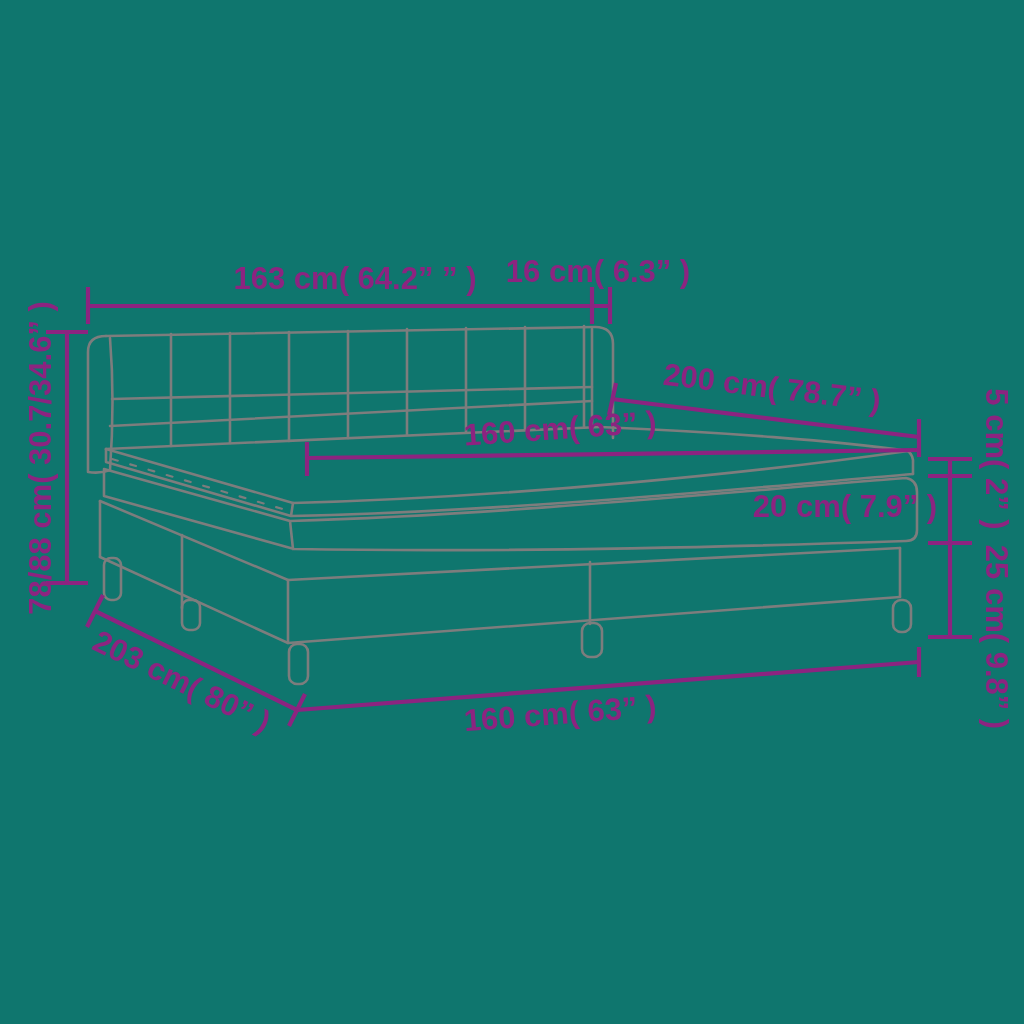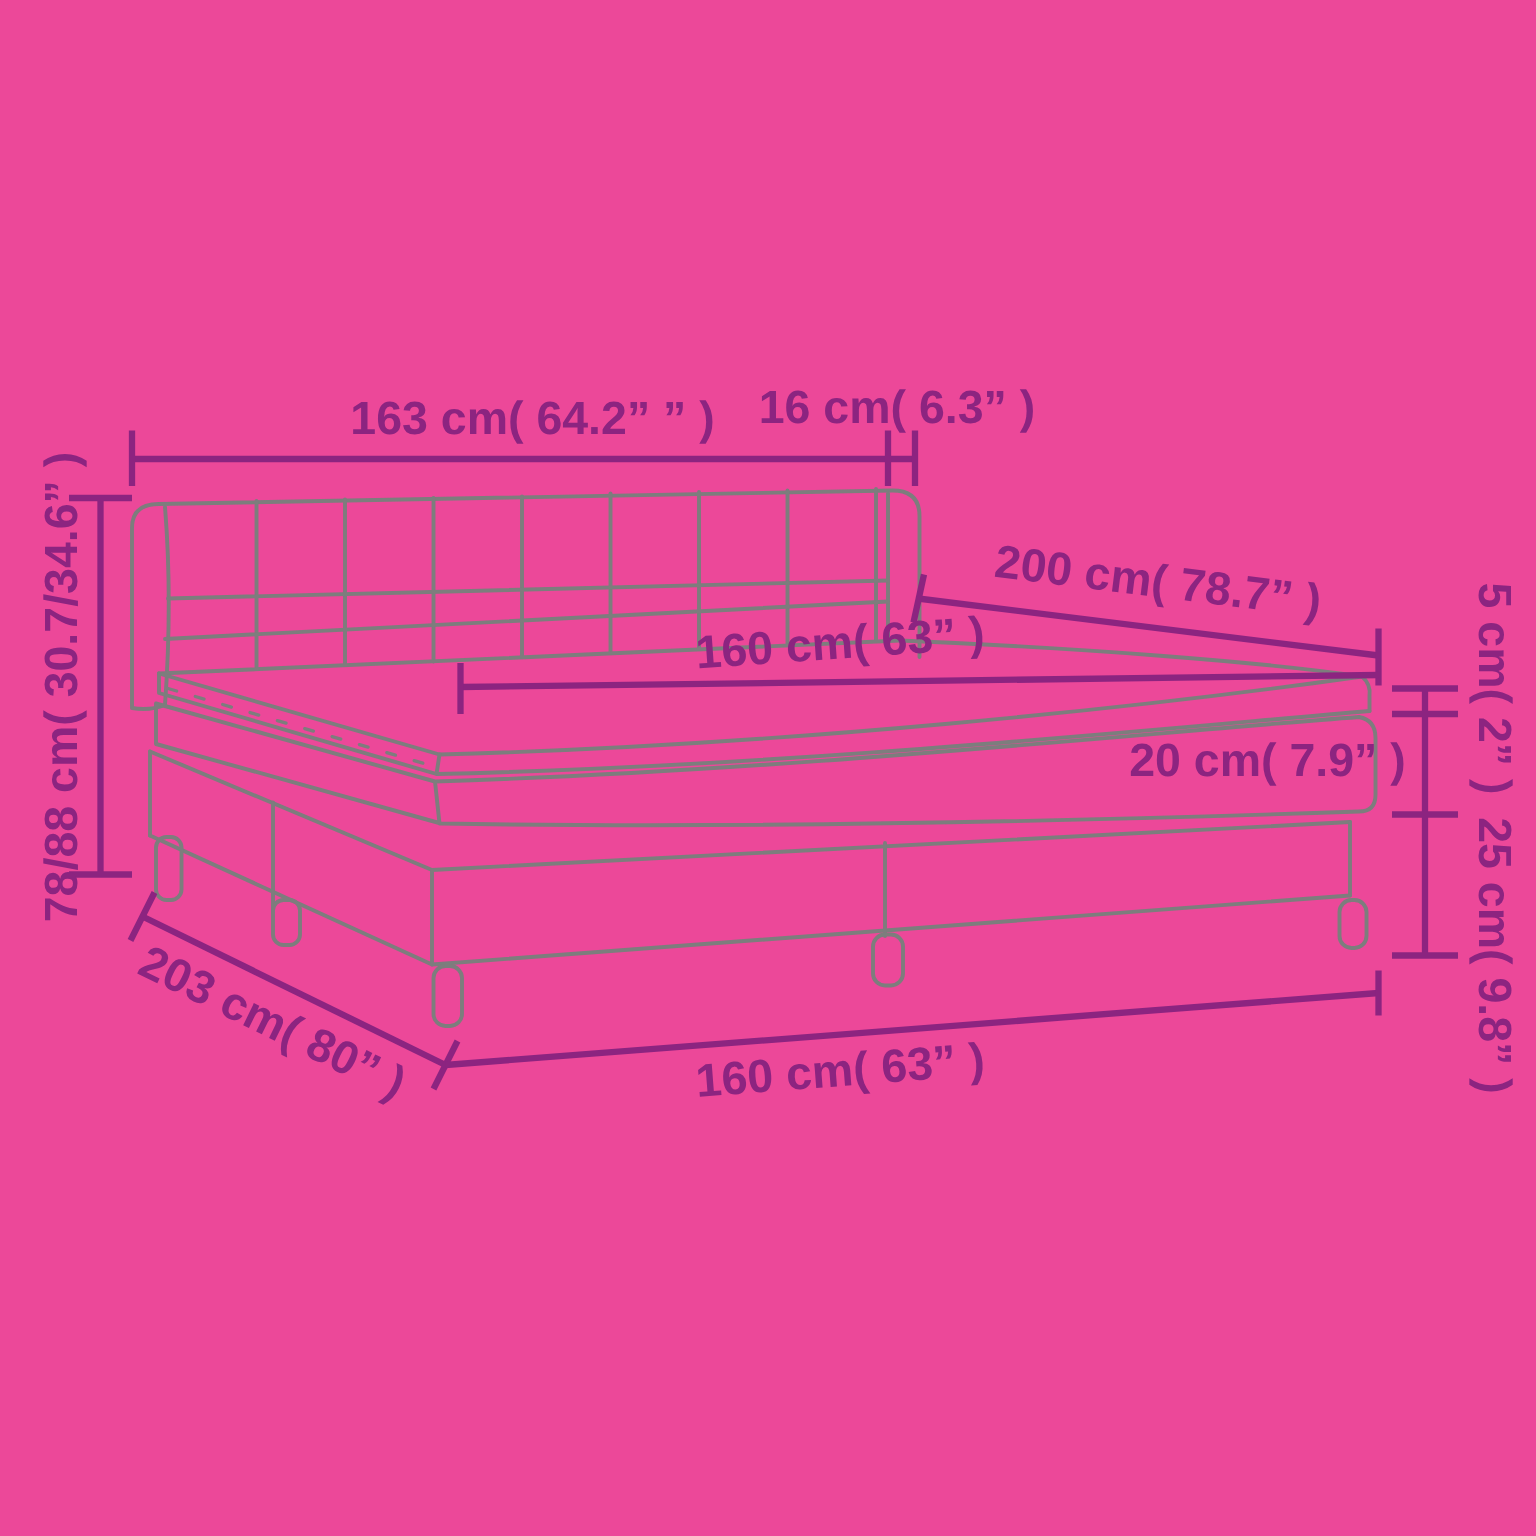--- a/index.html
+++ b/index.html
@@ -1,16 +1,16 @@
 <!DOCTYPE html>
 <html><head>
 <meta charset="utf-8">
 <style>
   html,body{margin:0;padding:0;background:#ffffff;}
-  .stage{position:relative;width:1024px;height:1024px;background:#ec4899;overflow:hidden;}
+  .stage{position:relative;width:1024px;height:1024px;background:#0f766e;overflow:hidden;}
   svg{display:block;}
   .dim-text{font-family:"Liberation Sans", sans-serif;font-weight:700;font-size:31px;}
 </style>
 </head>
 <body>
 
 <div class="stage">
 <svg width="1024" height="1024" viewBox="0 0 1024 1024">
 
   <g fill="none" stroke="#7D7D7D" stroke-width="2.6" stroke-linecap="round" stroke-linejoin="round">

